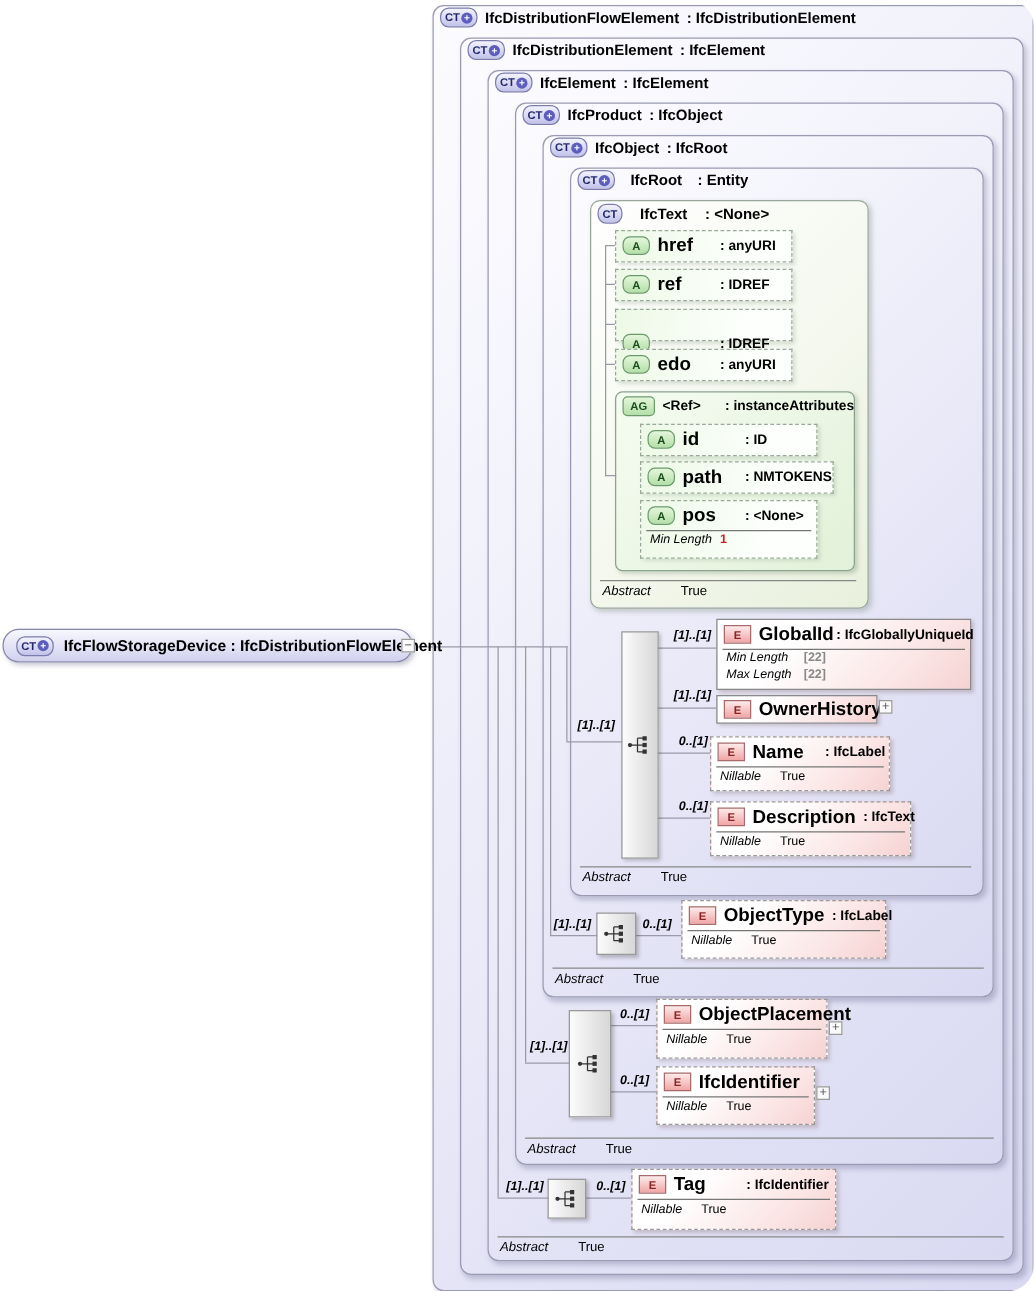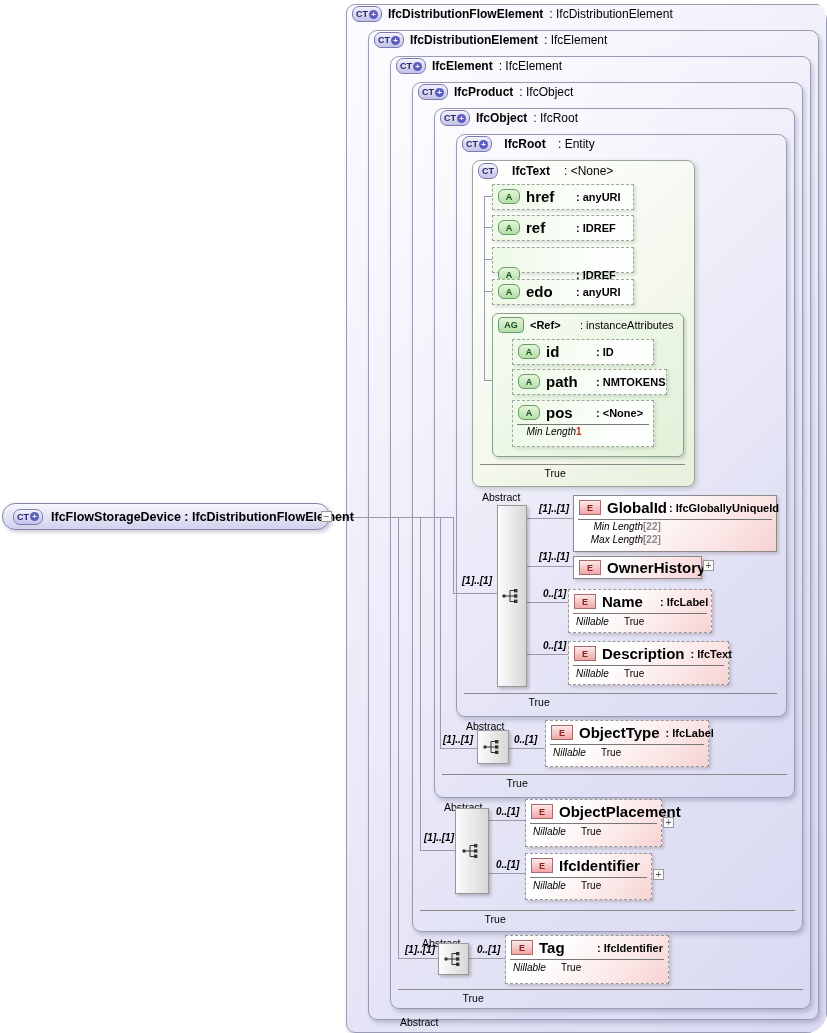--- a/index.html
+++ b/index.html
@@ -10,21 +10,21 @@
          background:linear-gradient(135deg,#fcfcff 0%,#e9e9f8 55%,#d9d9f2 100%);
          box-shadow:2px 3px 4px rgba(90,90,130,.30);}
   .entitybox{position:absolute;border:1px solid #9aa69a;border-radius:8px;
          background:linear-gradient(135deg,#ffffff 0%,#f3f7ec 60%,#e8f0dc 100%);
          box-shadow:2px 2px 4px rgba(90,110,90,.28);}
   .agbox{position:absolute;border:1px solid #8aa28e;border-radius:6px;
          background:linear-gradient(135deg,#f5fcf1 0%,#e2f1d9 100%);
          box-shadow:2px 2px 3px rgba(90,120,90,.25);}
   .hdr{position:absolute;display:flex;align-items:center;gap:6px;white-space:nowrap;}
   .hdr .nm{font-weight:bold;font-size:12px;}
-  .hdr .tp{font-weight:normal;font-size:12px;}
+  .hdr .tp{font-weight:bold;font-size:12px;}
   .nmw{display:inline-block;min-width:54px;text-align:center;}
   
   .icon-ct{display:inline-flex;align-items:center;justify-content:center;gap:1px;
            height:14px;padding:0 3px;border:1px solid #7b7bad;border-radius:7px;
            background:linear-gradient(#f3f3fd,#c2c2ea);font-size:9px;font-weight:bold;color:#23296b;flex:0 0 auto;}
   .icon-ct .plus{display:inline-block;width:9px;height:9px;border-radius:50%;background:#5d5dbd;
            color:#fff;font-size:8px;line-height:9px;text-align:center;font-weight:bold;}
   .icon-a{display:inline-flex;align-items:center;justify-content:center;width:20px;height:13px;
           border:1px solid #6a9a6a;border-radius:6px;background:linear-gradient(#e4f6db,#b4dfa8);
           font-size:9px;font-weight:bold;color:#1c4c1c;flex:0 0 auto;}
@@ -40,35 +40,35 @@
         box-shadow:2px 2px 3px rgba(120,90,90,.28);}
   .dashed{border-style:dashed !important;border-color:#999 !important;}
   .attr{position:absolute;border:1px dashed #99a899;
         background:linear-gradient(100deg,#edf9e6 0%,#fdfffd 75%);
         box-shadow:2px 2px 3px rgba(90,120,90,.2);}
   .row{display:flex;align-items:center;gap:6px;padding:3px 5px;white-space:nowrap;}
   .row .nm{font-size:15px;font-weight:bold;display:inline-block;}
   .row .tp{font-size:11px;font-weight:bold;}
   .sep{margin:0 4px;border-top:1px solid #777;height:0;}
   .facet{display:flex;align-items:center;font-size:10px;padding:1px 7px;white-space:nowrap;}
-  .facet .fn{font-style:italic;min-width:62px;text-align:right;}
+  .facet .fn{font-style:italic;min-width:62px;}
   .facet .fv{color:#888;font-weight:bold;}
   .facet .fv.red{color:#cc2222;}
   .nill{display:flex;align-items:center;font-size:10px;padding:2px 7px;white-space:nowrap;}
   .nill .fn{font-style:italic;min-width:48px;}
   .nill .fv{color:#000;}
   
   .seq{position:absolute;border:1px solid #999;background:linear-gradient(to right,#fcfcfc,#d7d7d7);
        display:flex;align-items:center;justify-content:center;box-shadow:2px 2px 3px rgba(0,0,0,.22);}
   
   .card{position:absolute;font-size:10px;font-style:italic;font-weight:bold;white-space:nowrap;}
   
   .aline{position:absolute;height:0;border-top:1px solid #888;}
   .abstract{position:absolute;display:flex;gap:24px;font-size:10.5px;white-space:nowrap;}
-  .abstract .an{margin-top:24px;}
+  .abstract .an{font-style:italic;}
   
   .hline{position:absolute;background:#9a9aa8;height:1px;}
   .vline{position:absolute;background:#9a9aa8;width:1px;}
   
   .pill{position:absolute;left:2px;top:503px;width:328px;height:27px;border:1px solid #8585ab;
         border-radius:13px;background:linear-gradient(#f7f7fd,#d1d1ee);display:flex;align-items:center;
         gap:8px;padding:0 10px;box-sizing:border-box;box-shadow:2px 2px 4px rgba(90,90,130,.35);}
   .pill .nm{font-weight:bold;font-size:12.5px;white-space:nowrap;}
   .expander{position:absolute;width:11px;height:11px;border:1px solid #999;background:#fafafa;
         font-size:10px;line-height:10px;text-align:center;color:#555;box-sizing:border-box;}

